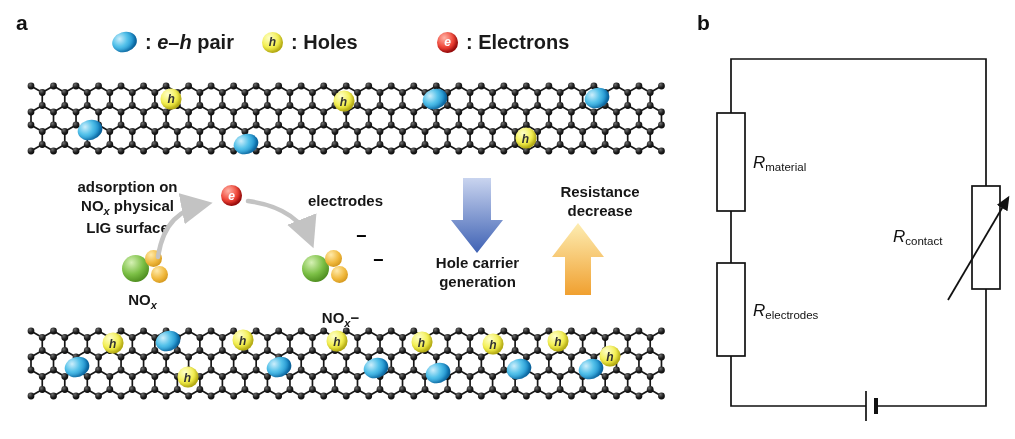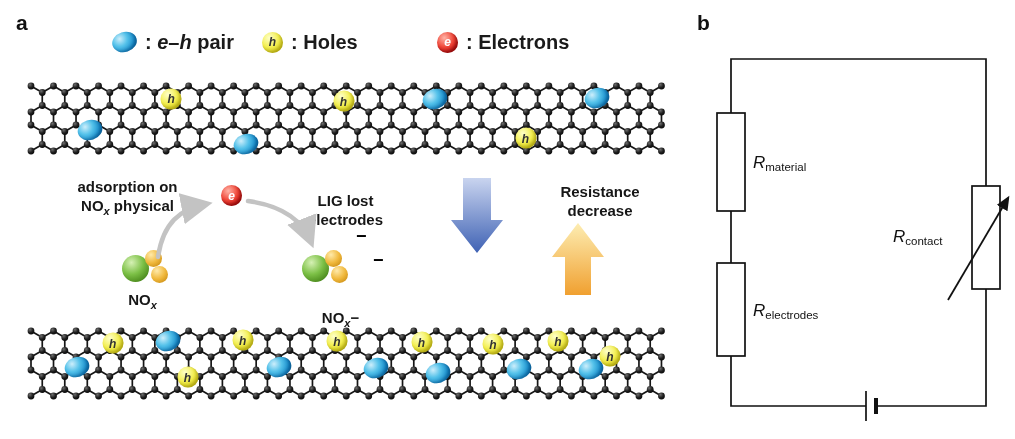--- a/index.html
+++ b/index.html
@@ -1189,26 +1189,26 @@
     <div class="sphere yellow" style="left: 72%; top: 33%;">h</div>
     <div class="sphere blue" style="left: 76%; top: 58%;"></div>
     <div class="sphere yellow" style="left: 82%; top: 30%;">h</div>
     <div class="sphere blue" style="left: 87%; top: 58%;"></div>
     <div class="sphere yellow" style="left: 90%; top: 45%;">h</div>
   </div>
 
 <div class="txt" style="left:55px;top:178px;width:145px;">
   <div>adsorption on</div>
   <div><span>NO</span><sub class="subx">x</sub><span> physical</span></div>
+  <div>LIG surface</div>
 </div>
 
 <div class="sphere red abs" style="left:221px;top:185px;">e</div>
 
 <div class="txt" style="left:288px;top:192px;width:115px;">
-  <div>LIG lost</div>
   <div>electrodes</div>
 </div>
 
 <div class="molecule" style="left:122px;top:250px;width:52px;height:38px;">
   <span class="atom green" style="left:0;top:5px;"></span>
   <span class="atom orange" style="left:23px;top:0;"></span>
   <span class="atom orange" style="left:29px;top:16px;"></span>
 </div>
 <div class="txt" style="left:105px;top:291px;width:75px;text-align:center;"><span>NO</span><sub class="subx">x</sub></div>
 
@@ -1235,20 +1235,22 @@
       <path d="M0,0 L7,3.5 L0,7 Z" fill="#c3c3c3"></path>
     </marker>
   </defs>
   <path d="M158,92 C163,58 180,44 206,39" fill="none" stroke="#c3c3c3" stroke-width="4.5" stroke-linecap="round" marker-end="url(#mGray)"></path>
   <path d="M248,36 C285,41 303,57 311,77" fill="none" stroke="#c3c3c3" stroke-width="4.5" stroke-linecap="round" marker-end="url(#mGray)"></path>
   <polygon points="463,13 491,13 491,55 503,55 477,88 451,55 463,55" fill="url(#gradBlue)"></polygon>
   <polygon points="578,58 604,92 591,92 591,130 565,130 565,92 552,92" fill="url(#gradOrange)"></polygon>
 </svg>
 
 <div class="txt" style="left:405px;top:254px;width:145px;">
+  <div>Hole carrier</div>
+  <div>generation</div>
 </div>
 <div class="txt" style="left:540px;top:183px;width:120px;">
   <div>Resistance</div>
   <div>decrease</div>
 </div>
 
 <div class="panel-label" style="left:697px;top:11px;">b</div>
 
 <svg class="abs" style="left:690px;top:0;" width="325" height="439">
   <defs>

